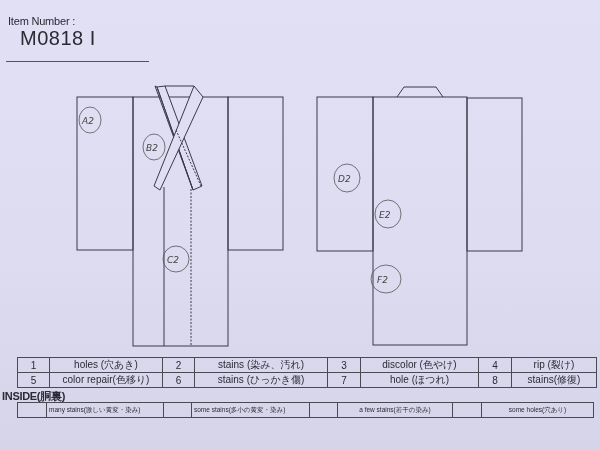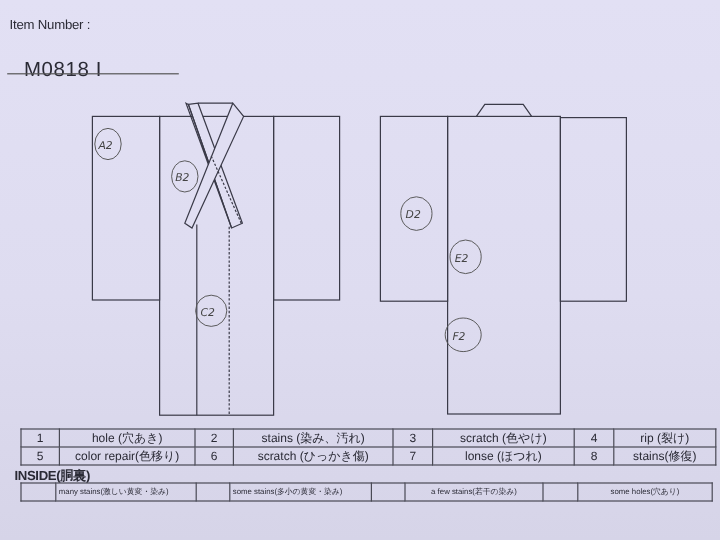--- a/index.html
+++ b/index.html
@@ -4,29 +4,29 @@
 <style>
   html, body { margin:0; padding:0; }
   body {
     width:600px; height:450px; overflow:hidden; position:relative;
     background: linear-gradient(180deg, #e2e0f4 0%, #dedcf0 55%, #d6d4e8 100%);
     font-family: "Liberation Sans", "DejaVu Sans", sans-serif;
     color:#2a2a35;
   }
   .abs { position:absolute; }
   #item-label { left:8px; top:15px; font-size:11px; letter-spacing:-0.2px; }
-  #item-value { left:20px; top:48px; font-size:17px; letter-spacing:0.5px; }
+  #item-value { left:20px; top:27px; font-size:20px; letter-spacing:0.5px; }
   #item-line { left:6px; top:61px; width:143px; height:1px; background:#555; }
   svg#drawing { position:absolute; left:0; top:0; }
   .legend {
     position:absolute; left:17px; top:357px; width:579px;
     border-collapse:collapse; font-size:10px; table-layout:fixed;
   }
   .legend td { border:1px solid #4a4a55; height:14px; padding:0; text-align:center; white-space:nowrap; overflow:hidden; }
-  #inside-label { left:12px; top:389px; font-size:11px; font-weight:bold; letter-spacing:-0.3px; }
+  #inside-label { left:2px; top:389px; font-size:11px; font-weight:bold; letter-spacing:-0.3px; }
   .inside {
     position:absolute; left:17px; top:402px; width:576px;
     border-collapse:collapse; font-size:6.5px; table-layout:fixed;
   }
   .inside td { border:1px solid #4a4a55; height:14px; padding:0 2px; white-space:nowrap; overflow:hidden; }
   .inside td.desc { text-align:left; }
   .inside td.desc.c { text-align:center; }
   .mark { font-family:"DejaVu Sans", sans-serif; font-size:9px; fill:#444; font-style:italic; }
 </style>
 </head>
@@ -84,35 +84,35 @@
     <col style="width:32px">
       <col style="width:133px">
     <col style="width:33px">
       <col style="width:118px">
     <col style="width:33px">
       <col style="width:85px">
   </colgroup>
   <tbody>
       <tr>
     <td>1</td>
-    <td>hole (穴あき)</td>
+    <td>holes (穴あき)</td>
     <td>2</td>
     <td>stains (染み、汚れ)</td>
     <td>3</td>
-    <td>scratch (色やけ)</td>
+    <td>discolor (色やけ)</td>
     <td>4</td>
     <td>rip (裂け)</td>
   </tr>
   <tr>
     <td>5</td>
     <td>color repair(色移り)</td>
     <td>6</td>
-    <td>scratch (ひっかき傷)</td>
+    <td>stains (ひっかき傷)</td>
     <td>7</td>
-    <td>lonse (ほつれ)</td>
+    <td>hole (ほつれ)</td>
     <td>8</td>
     <td>stains(修復)</td>
   </tr>
 </tbody>
   </table>
 
 <div id="inside-label" class="abs">INSIDE(胴裏)</div>
 
 <table class="inside">
   <colgroup>

